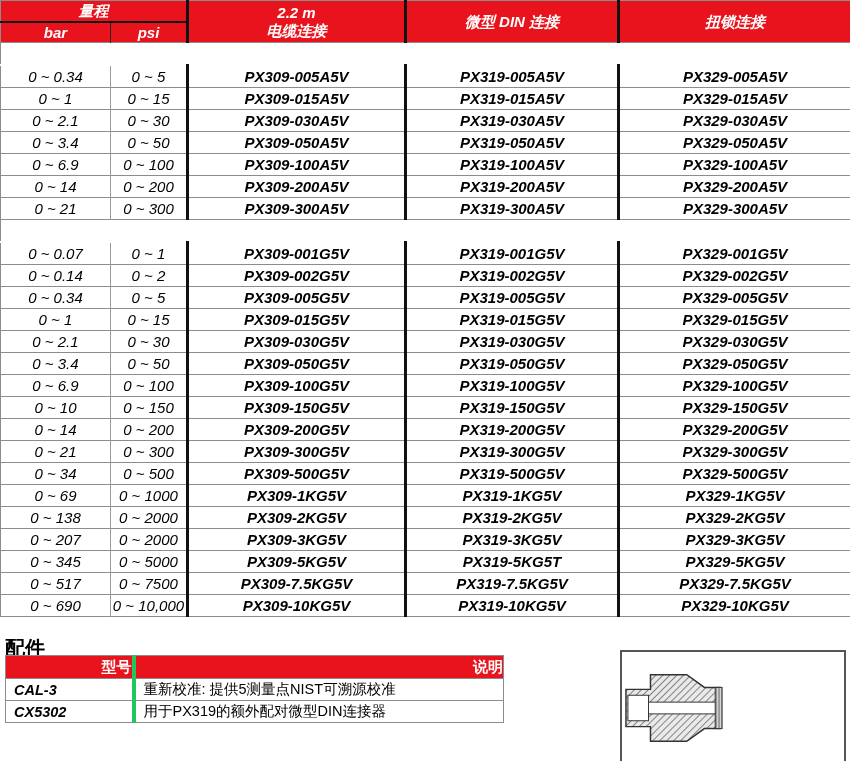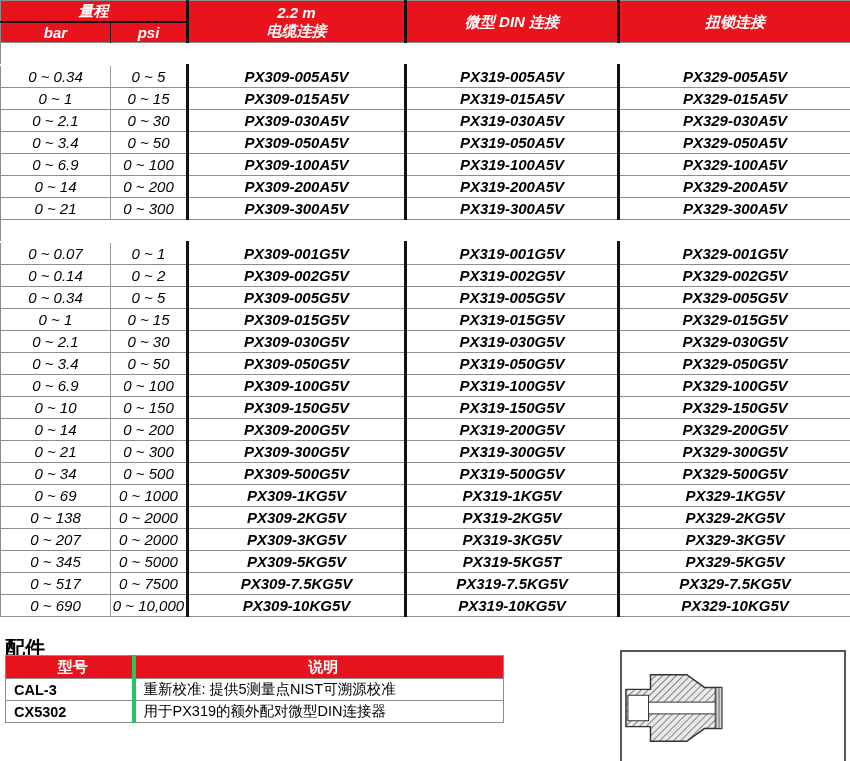--- a/index.html
+++ b/index.html
@@ -25,24 +25,24 @@
   td.range-cell{font-weight:normal;}
   td.c1{border-left:1px solid #9a9a9a;}
   td.model-cell{font-weight:bold;}
   td.section-bar{background:var(--red);color:#fff;font-weight:bold;text-align:left !important;
     padding-left:7px !important;height:18px;border-top:2px solid #fff;border-bottom:2px solid #fff;font-size:15px;}
 
   
   .bottom{position:relative;width:850px;height:149px;}
   .acc-title{position:absolute;left:5px;top:18px;font-weight:bold;font-size:20px;}
   table.acc{position:absolute;left:5px;top:38px;border-collapse:collapse;table-layout:fixed;width:498px;border:1px solid var(--border-gray);}
-  table.acc th{background:var(--red);color:#fff;font-weight:bold;text-align:center;height:22px;padding:0 0 0 8px;font-size:15px;}
+  table.acc th{background:var(--red);color:#fff;font-weight:bold;text-align:right;height:22px;padding:0 0 0 8px;font-size:15px;}
   table.acc td{border-top:1px solid var(--border-gray);height:21px;padding:0 0 0 8px;font-size:14.5px;text-align:left;background:#fff;}
   table.acc .sep{border-left:4px solid #22c55e;}
-  table.acc td.model{font-weight:bold;}
+  table.acc td.model{font-weight:bold;font-style:italic;}
 
   .snubber-box{position:absolute;left:620px;top:33px;width:222px;height:112px;border:2px solid #555;
     display:flex;align-items:center;background:#fff;}
   .snubber-drawing{flex:0 0 auto;margin-left:2px;}
   .snubber-text{flex:1;font-size:14px;line-height:18.5px;white-space:nowrap;}
   .sn-bold{font-weight:bold;font-size:15px;}
   .sn-item .code{font-weight:bold;font-size:15px;}
 </style>
 </head>
 <body>

